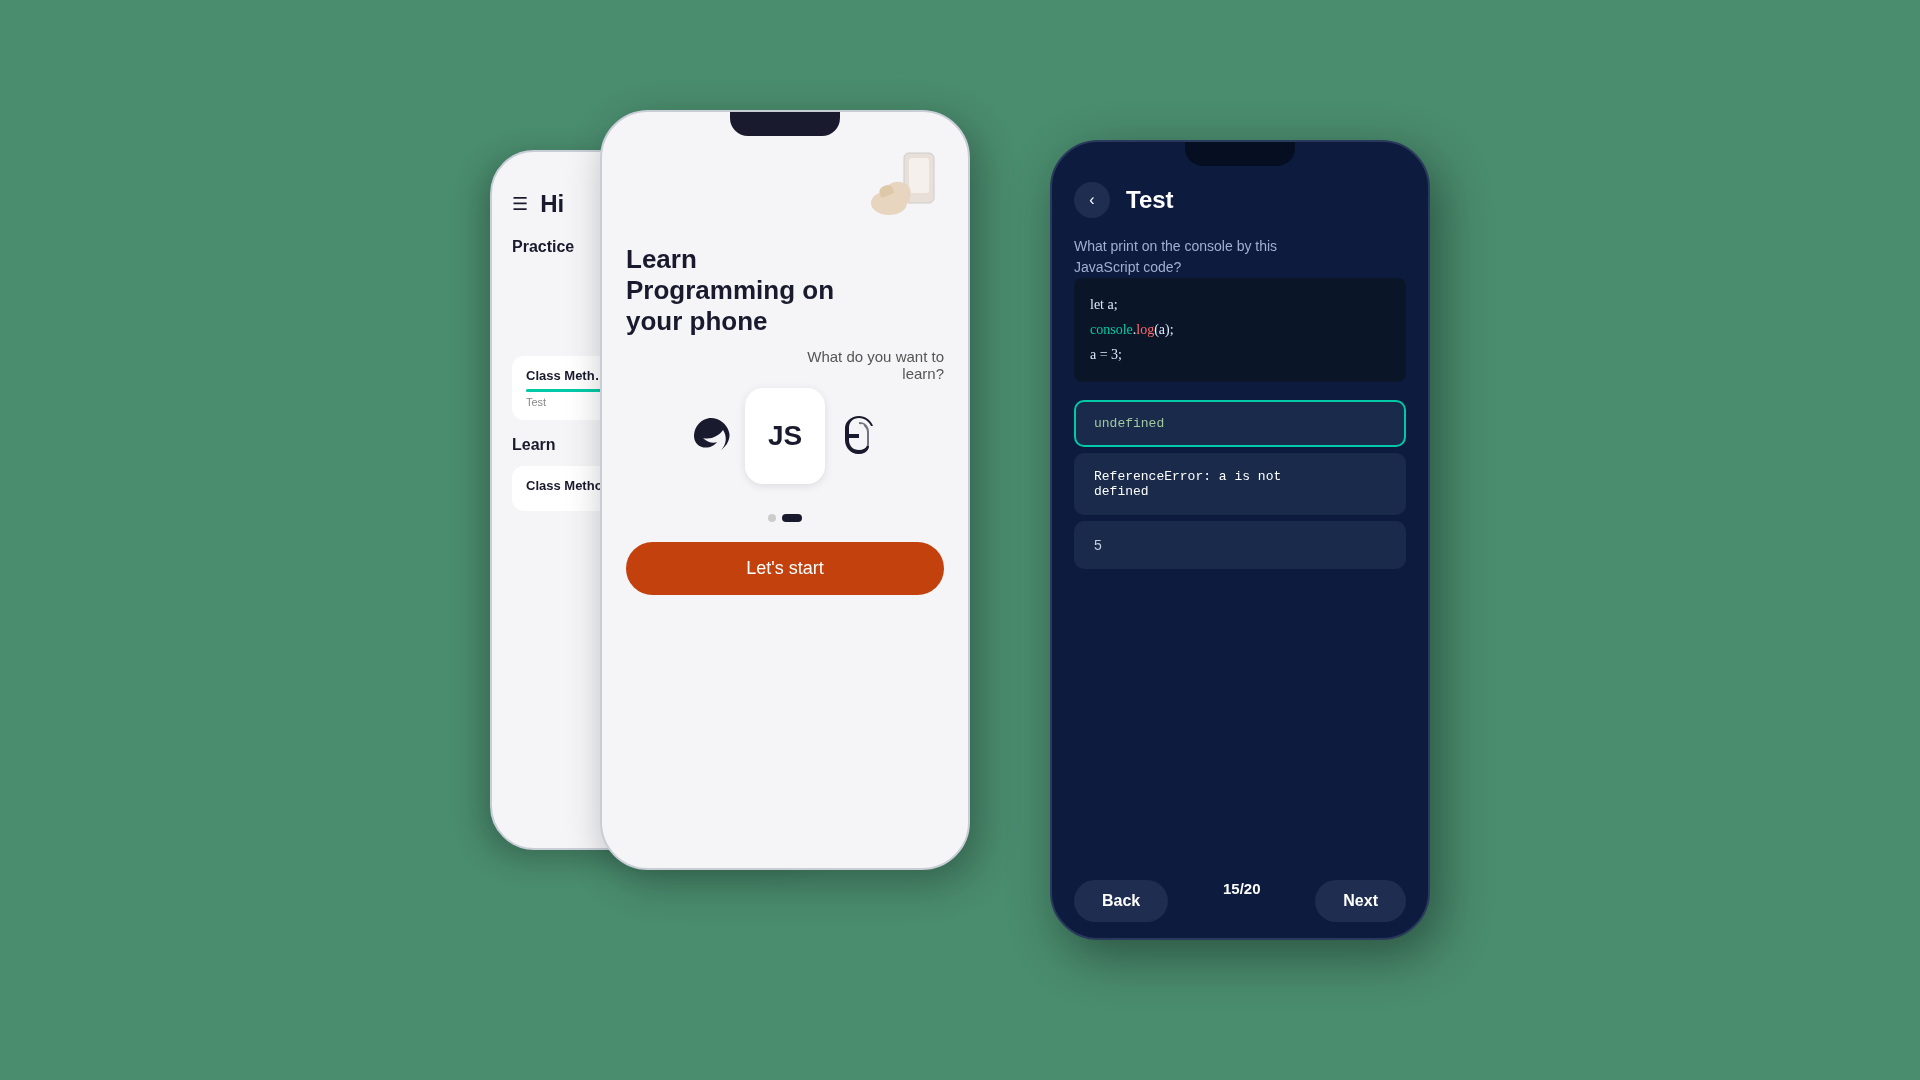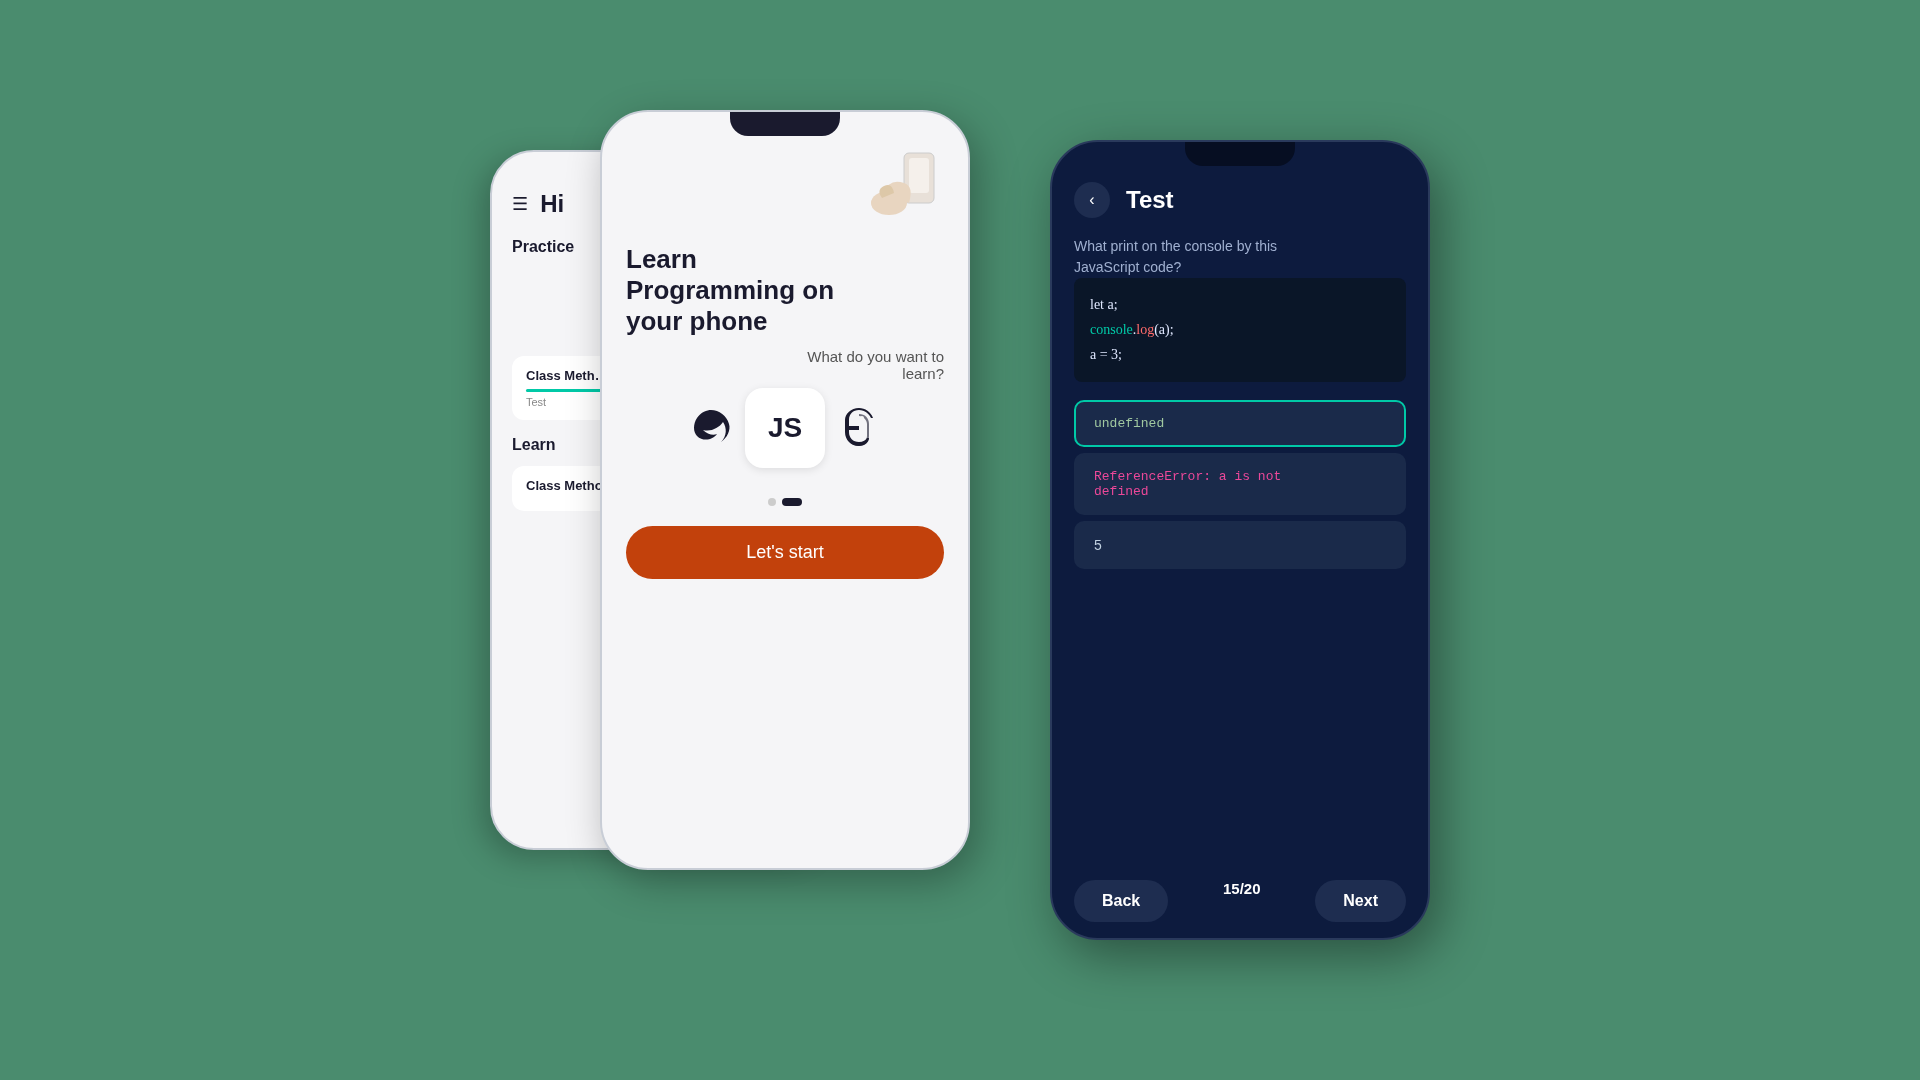--- a/index.html
+++ b/index.html
@@ -180,21 +180,21 @@
     .lang-icons {
       display: flex;
       justify-content: center;
       align-items: center;
       gap: 12px;
       margin-bottom: 30px;
     }
 
     .lang-js-box {
       width: 80px;
-      height: 80px;
+      height: 96px;
       background: #fff;
       border-radius: 18px;
       display: flex;
       align-items: center;
       justify-content: center;
       font-size: 28px;
       font-weight: 900;
       color: #1a1a2e;
       box-shadow: 0 2px 8px rgba(0,0,0,0.1);
     }
@@ -320,21 +320,21 @@
       border-color: #00c9a7;
     }
 
     .answer-option-text {
       font-family: 'Courier New', monospace;
       font-size: 13px;
       color: #a0c8a0;
     }
 
     .answer-option-text.error {
-      color: #ec4899;
+      color: #ffffff;
       font-family: Liberation Mono, monospace;
     }
 
     .answer-option-text.plain {
       color: #c0d0e0;
       font-family: -apple-system, sans-serif;
       font-size: 14px;
     }
 
     .quiz-footer {

